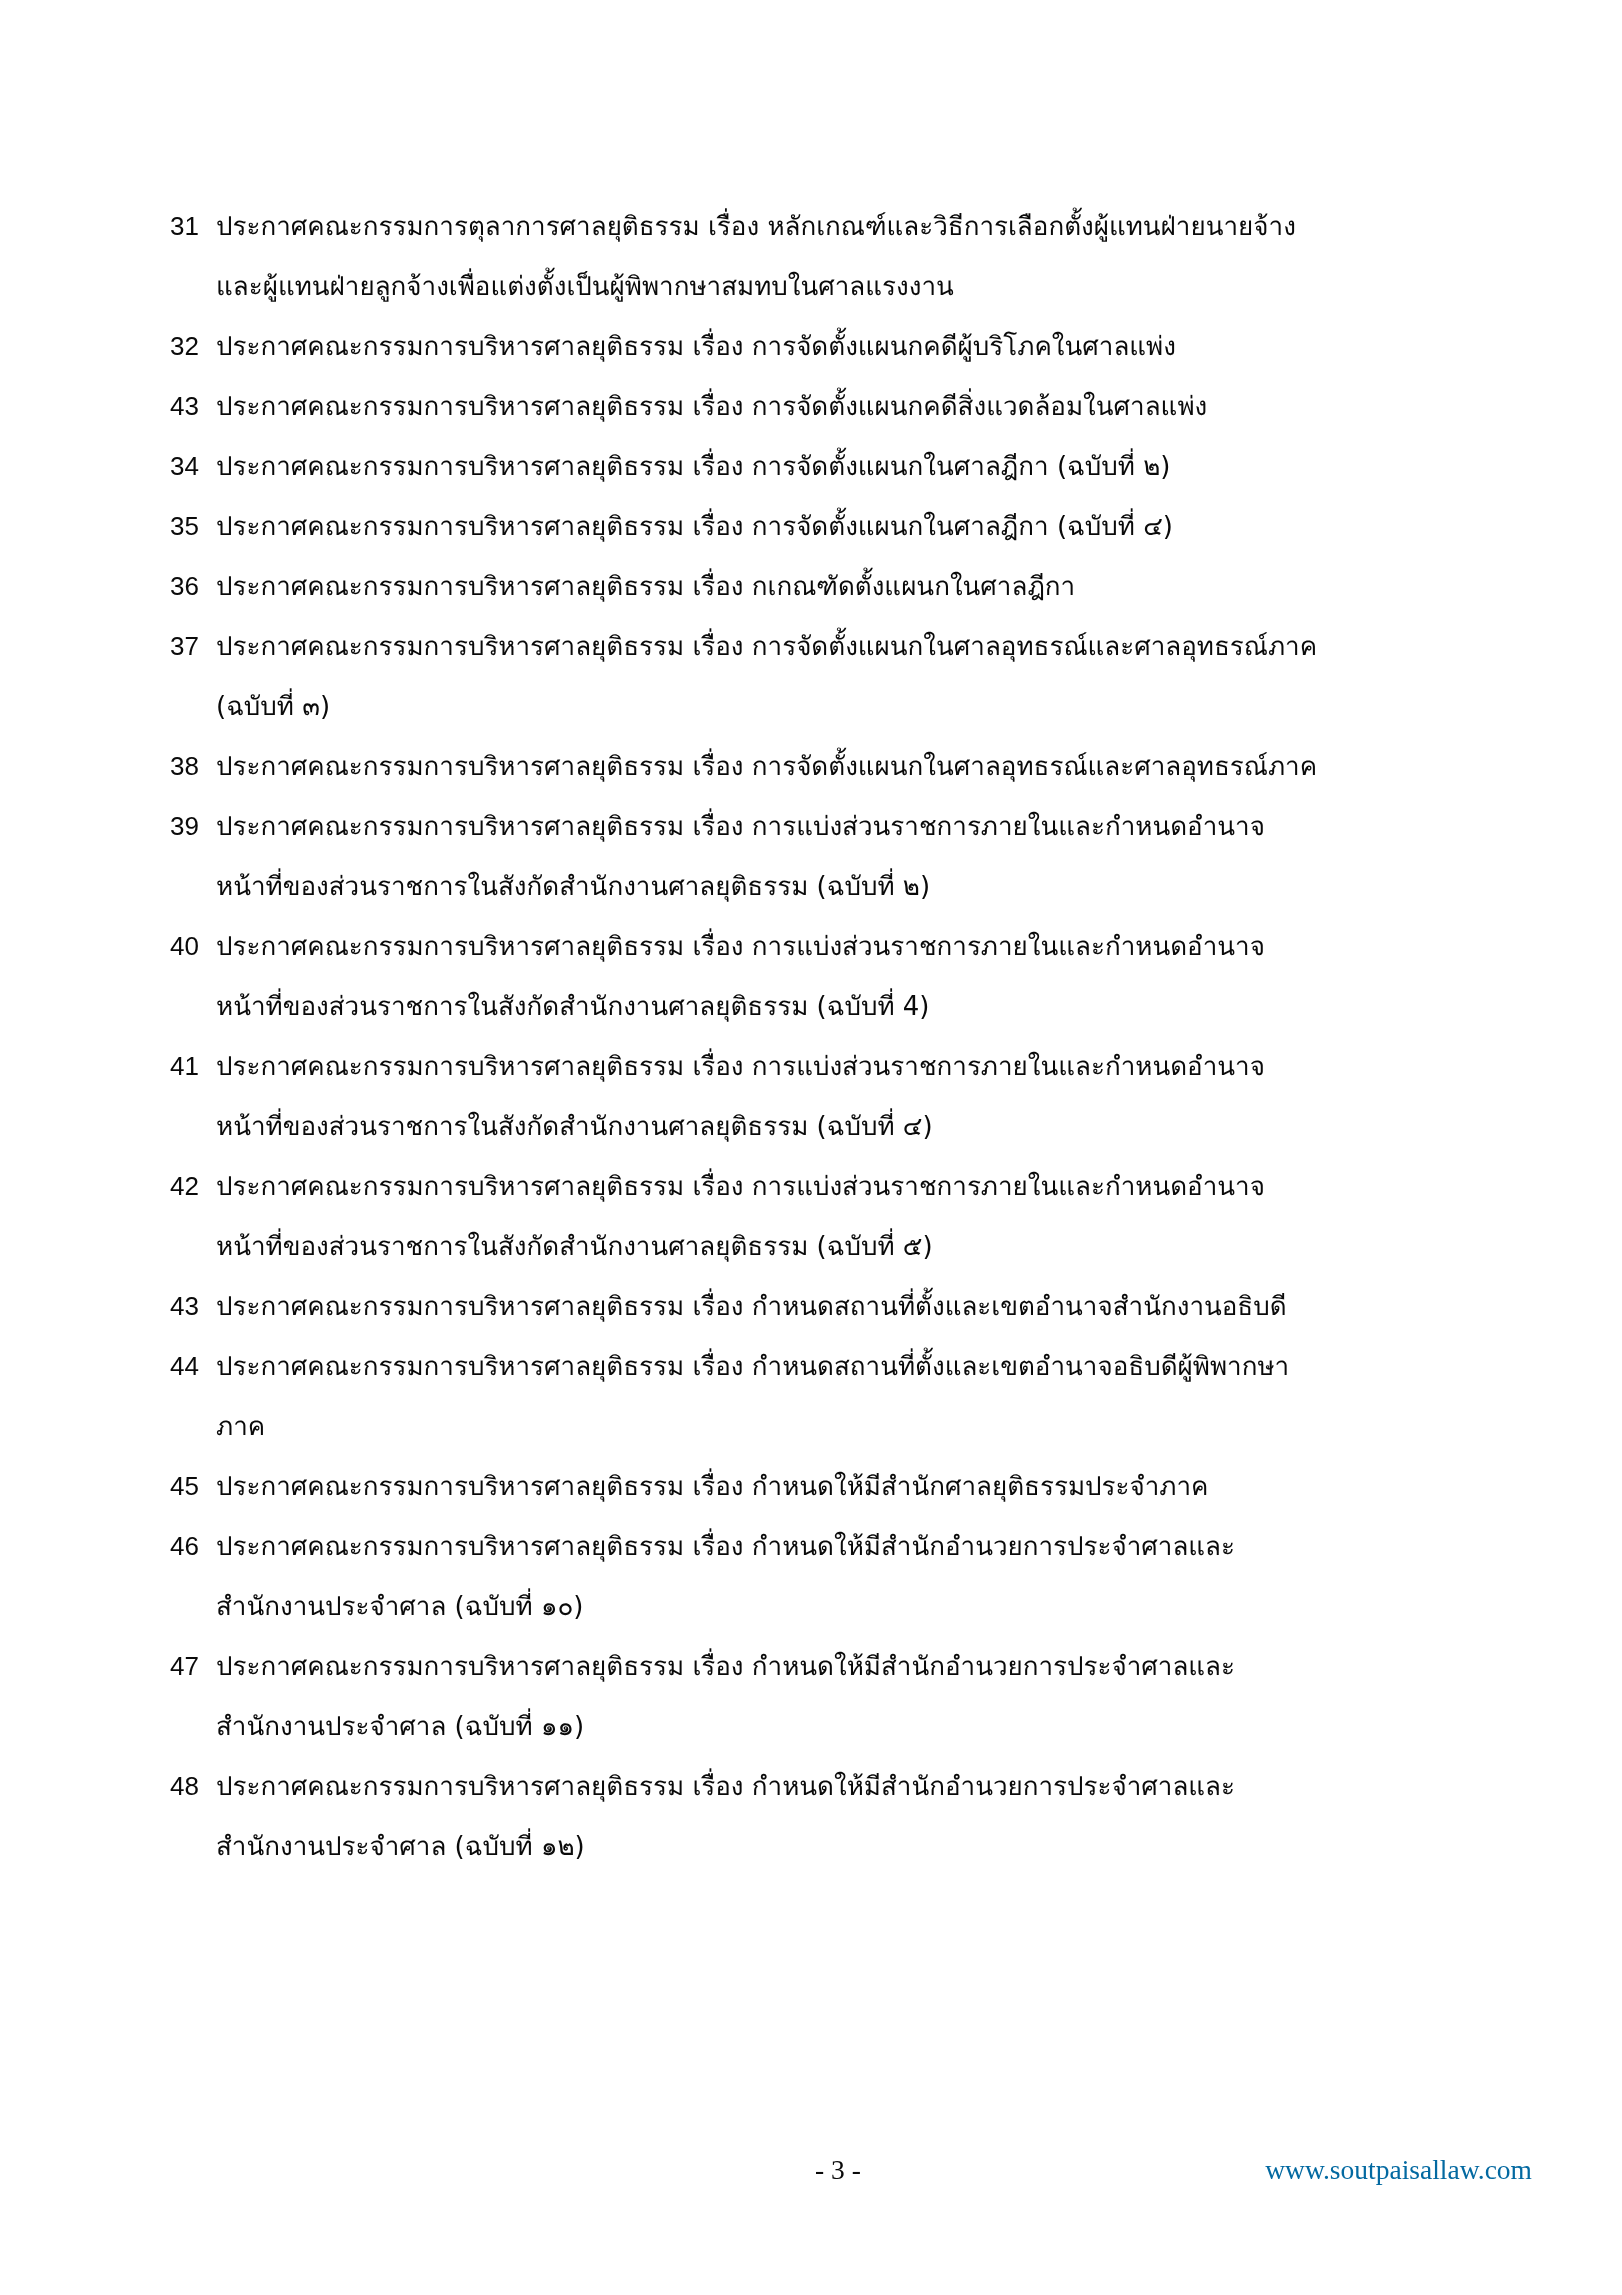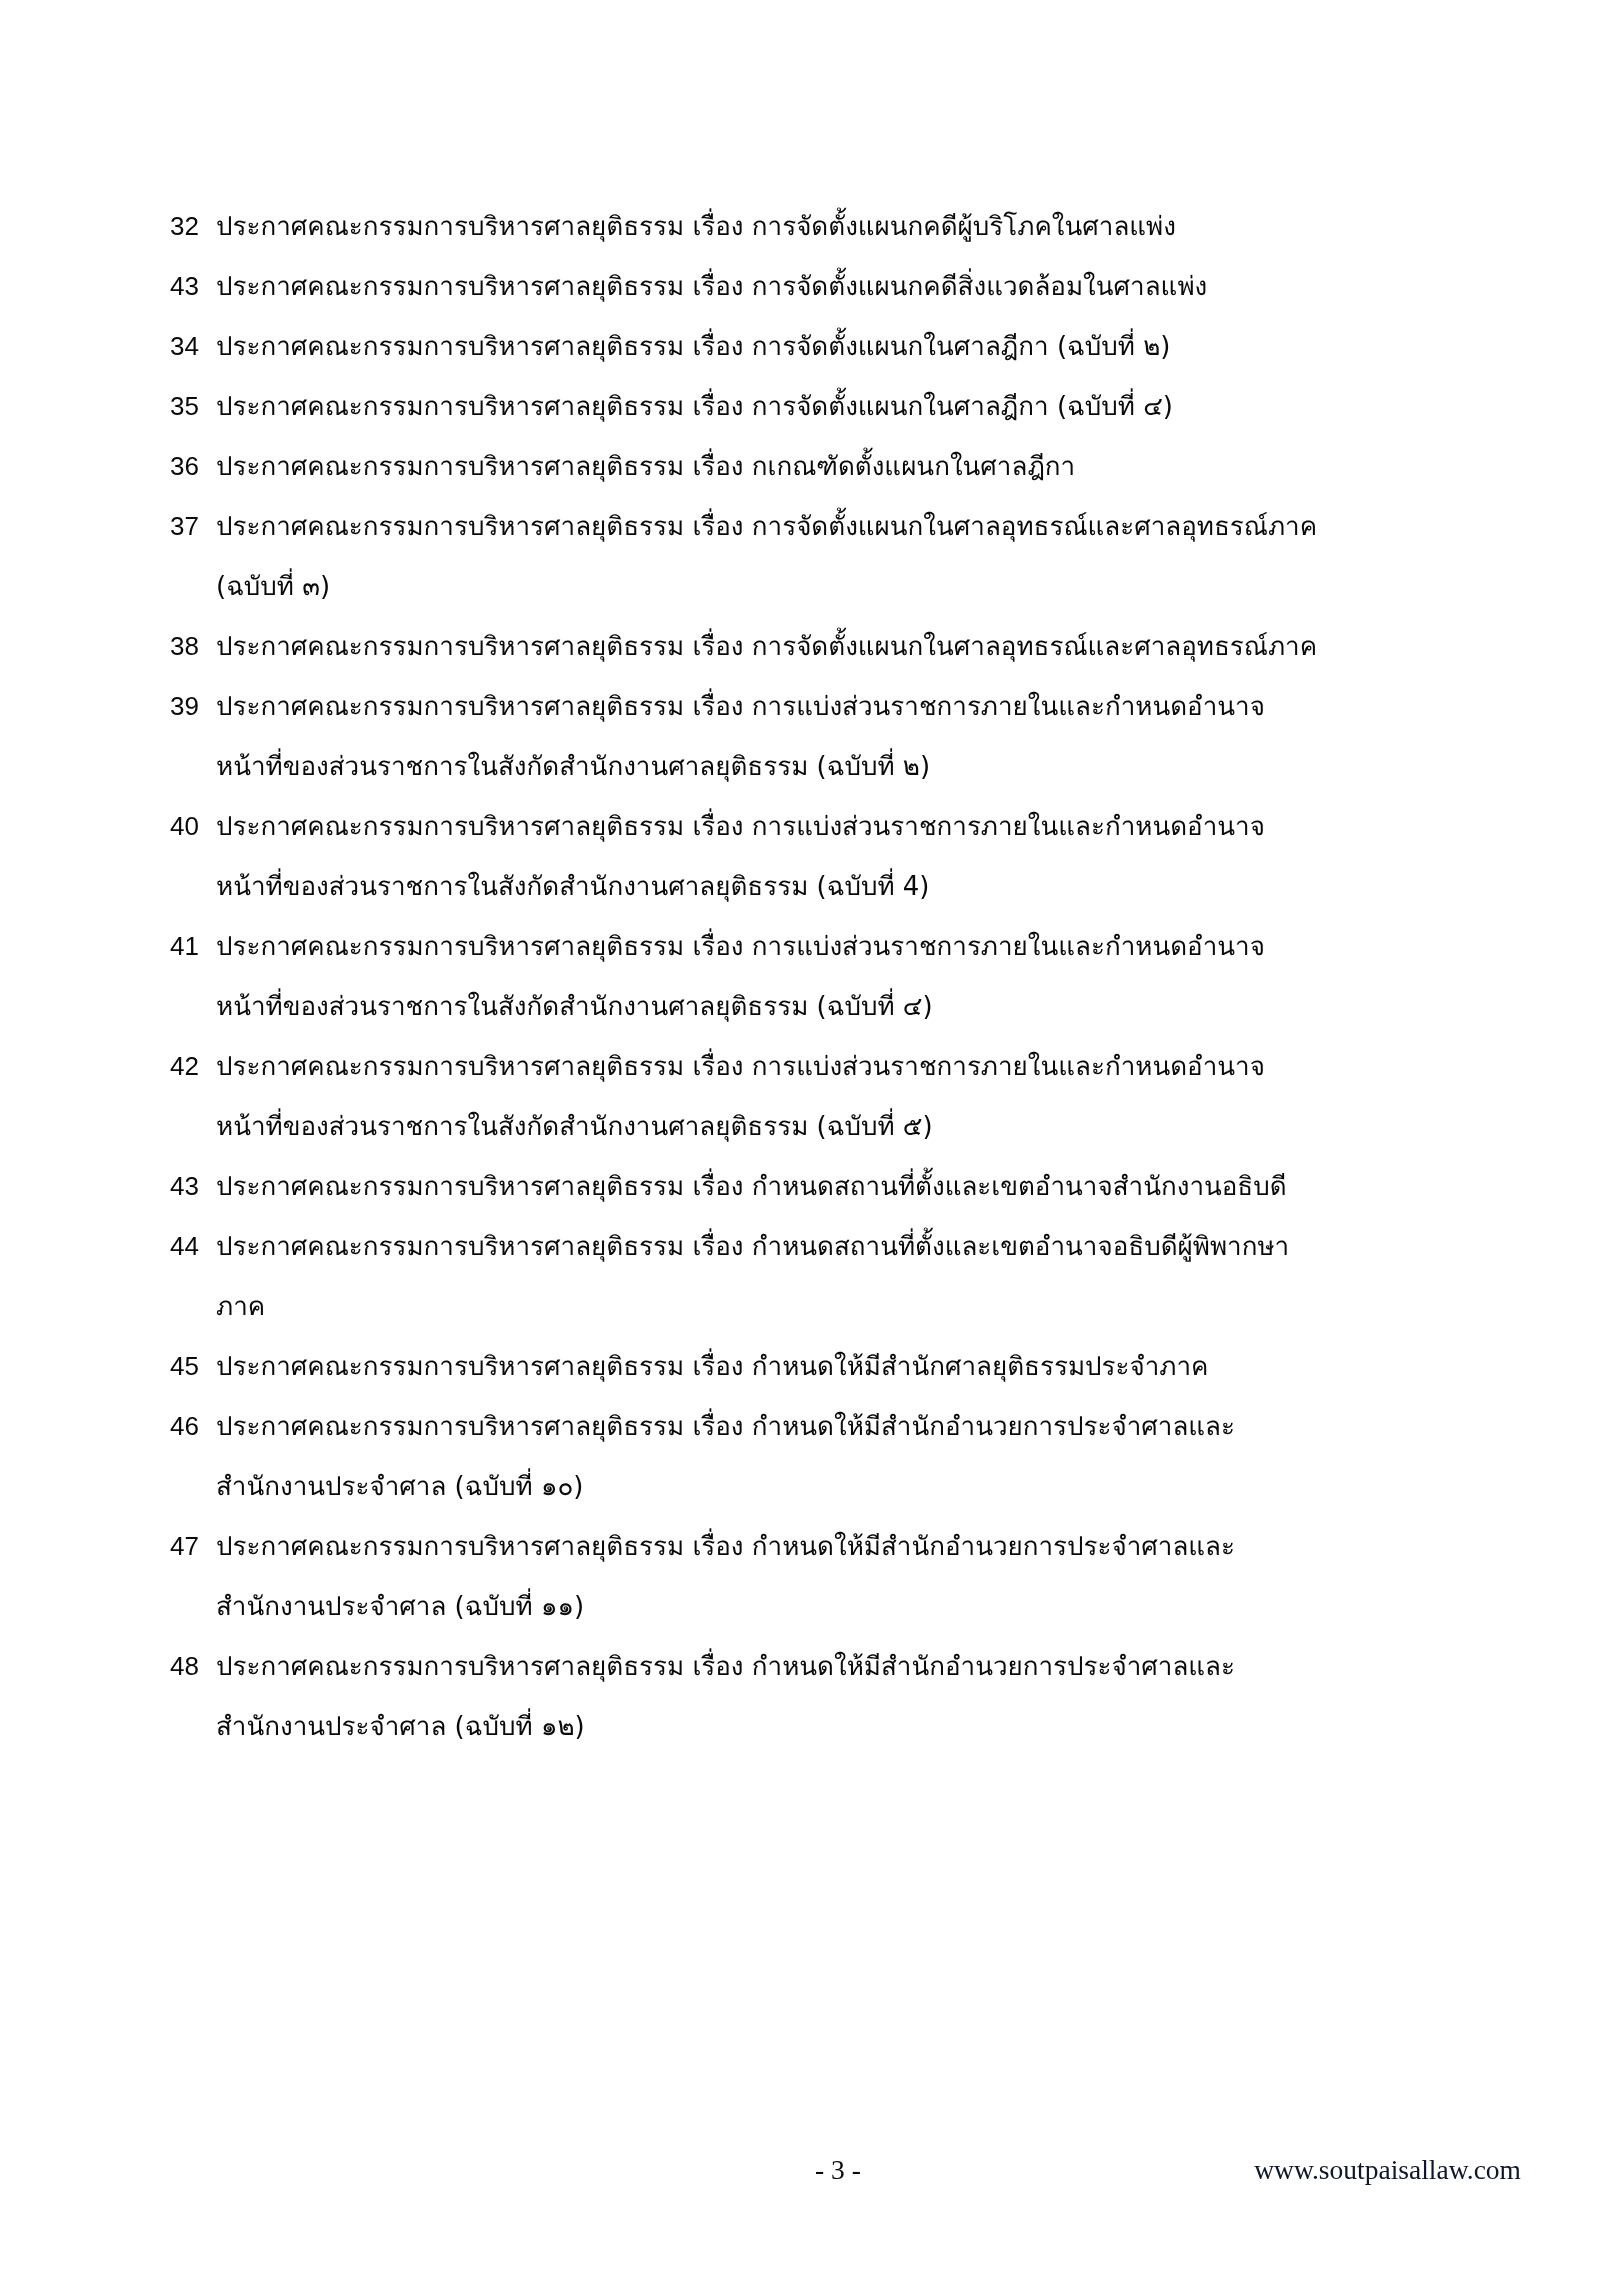--- a/index.html
+++ b/index.html
@@ -61,35 +61,42 @@
     top: 0;
     width: 100%;
     text-align: center;
     font-family: "Liberation Serif", "DejaVu Serif", serif;
     font-size: 27.5px;
     line-height: 39px;
     color: #0a0a0a;
   }
   .footer-url {
     position: absolute;
-    right: 14px;
+    right: 3px;
     top: 0;
     font-family: "Liberation Serif", "DejaVu Serif", serif;
     font-size: 27.5px;
     line-height: 39px;
-    color: #0f172a;
+    color: #0369a1;
     white-space: nowrap;
   }
 </style>
 </head>
 <body>
 
 <div class="page">
 
   <div class="content">
+      <div class="entry">
+        <div class="entry-num">31</div>
+        <div class="entry-body">
+          <div class="entry-line">ประกาศคณะกรรมการตุลาการศาลยุติธรรม เรื่อง หลักเกณฑ์และวิธีการเลือกตั้งผู้แทนฝ่ายนายจ้าง</div>
+          <div class="entry-line">และผู้แทนฝ่ายลูกจ้างเพื่อแต่งตั้งเป็นผู้พิพากษาสมทบในศาลแรงงาน</div>
+        </div>
+      </div>
       <div class="entry">
         <div class="entry-num">32</div>
         <div class="entry-body">
           <div class="entry-line">ประกาศคณะกรรมการบริหารศาลยุติธรรม เรื่อง การจัดตั้งแผนกคดีผู้บริโภคในศาลแพ่ง</div>
         </div>
       </div>
       <div class="entry">
         <div class="entry-num">43</div>
         <div class="entry-body">
           <div class="entry-line">ประกาศคณะกรรมการบริหารศาลยุติธรรม เรื่อง การจัดตั้งแผนกคดีสิ่งแวดล้อมในศาลแพ่ง</div>

